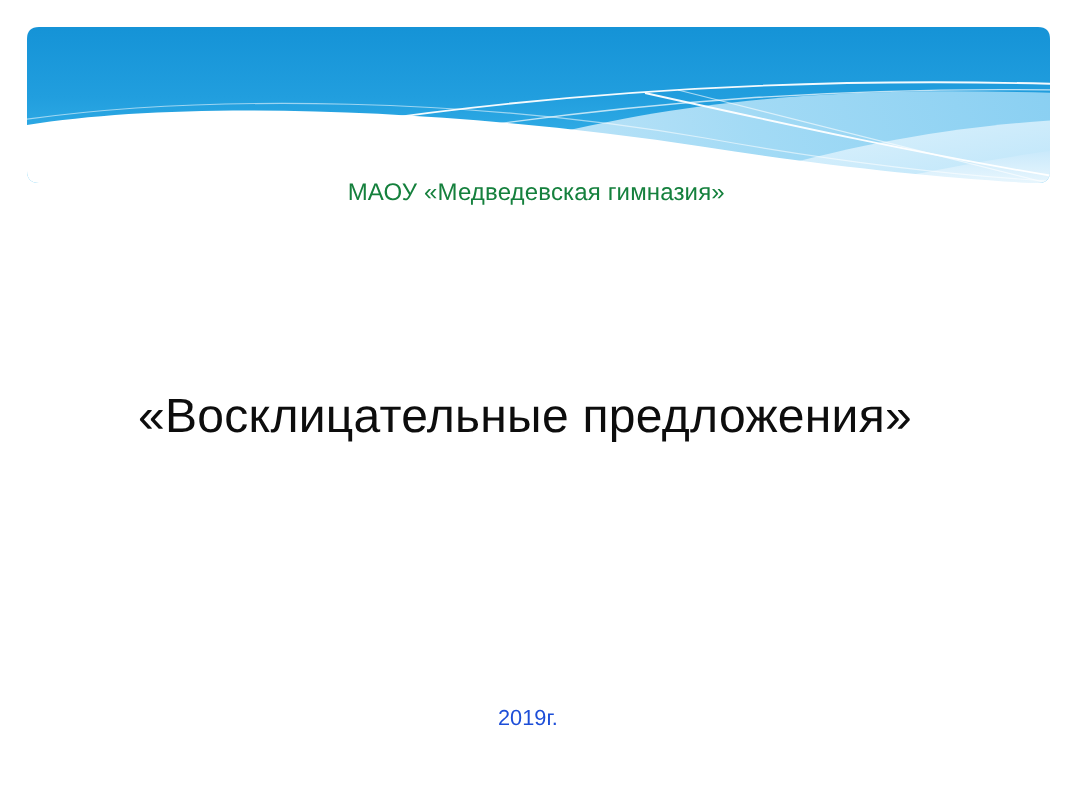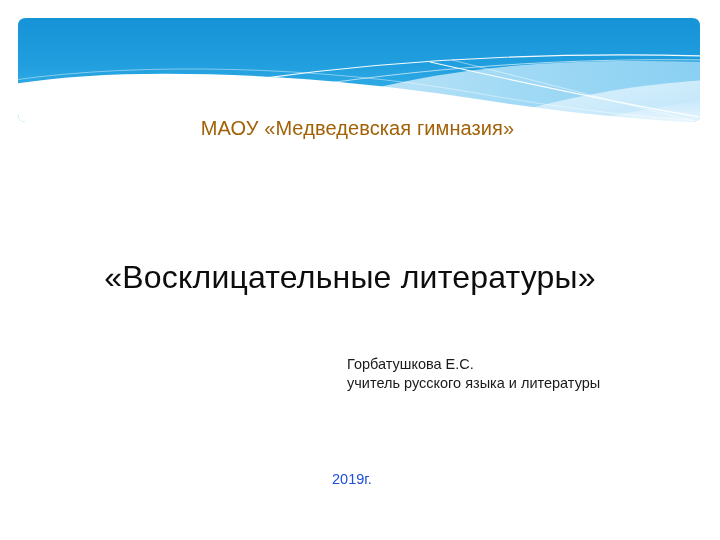--- a/index.html
+++ b/index.html
@@ -34,23 +34,23 @@
     display: block;
   }
 
   
   .org-line {
     position: absolute;
     left: 0;
     top: 119px;
     width: 715px;
     text-align: center;
-    font-size: 20px;
+    font-size: 16px;
     line-height: 19px;
-    color: #a16207;
+    color: #15803d;
     letter-spacing: 0.1px;
   }
 
   .main-title {
     position: absolute;
     left: 0;
     top: 258px;
     width: 700px;
     text-align: center;
     font-size: 32px;
@@ -134,22 +134,18 @@
         <path d="M268,92 C430,66 570,58 706,60" fill="none" stroke="#ffffff" stroke-width="0.9" opacity="0.7"></path>
         <path d="M430,62 C520,82 620,104 706,118" fill="none" stroke="#ffffff" stroke-width="1.2" opacity="0.95"></path>
         <path d="M452,60 C548,84 640,108 706,124" fill="none" stroke="#ffffff" stroke-width="0.8" opacity="0.6"></path>
         <path d="M14,80 C140,62 320,66 470,92 C570,110 650,118 706,121" fill="none" stroke="#ffffff" stroke-width="0.8" opacity="0.55"></path>
       </g>
     </svg>
   </div>
 
   <div class="org-line">МАОУ «Медведевская гимназия»</div>
 
-  <div class="main-title">«Восклицательные литературы»</div>
+  <div class="main-title">«Восклицательные предложения»</div>
 
-  <div class="author-block">
-    <span class="author-name">Горбатушкова Е.С.</span>
-    <span class="author-role">учитель русского языка и литературы</span>
-  </div>
 
   <div class="year-line">2019г.</div>
 
 </div>
 
 </body></html>

